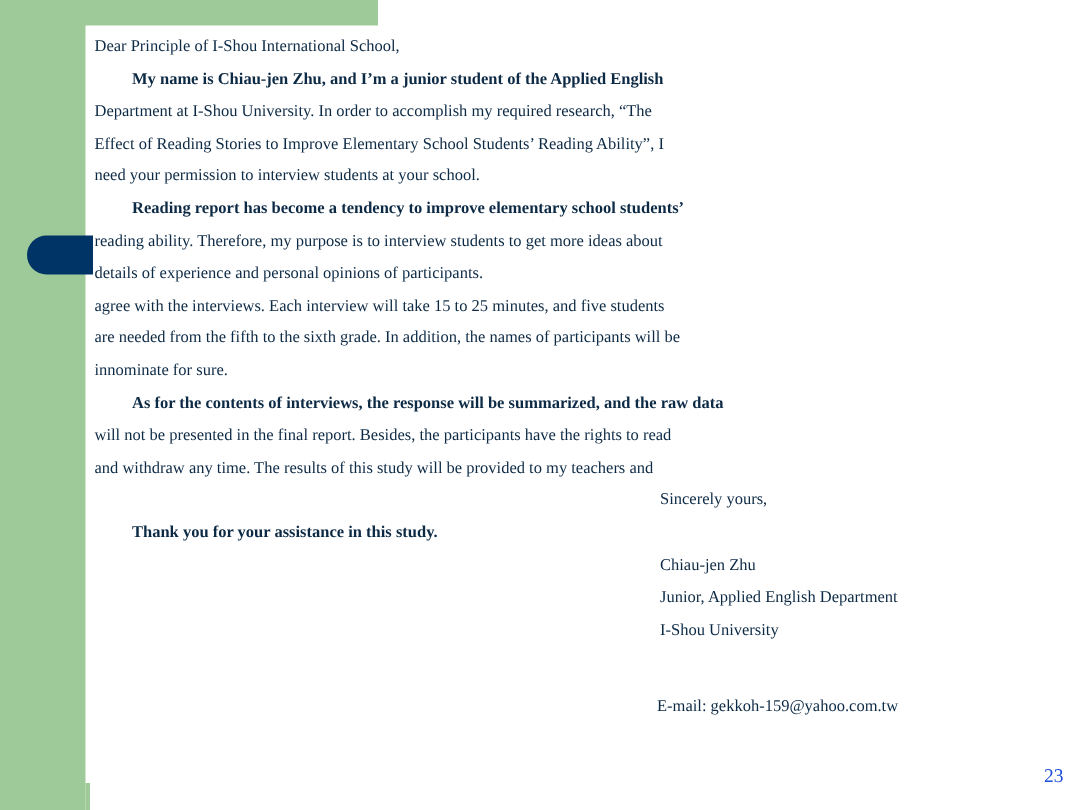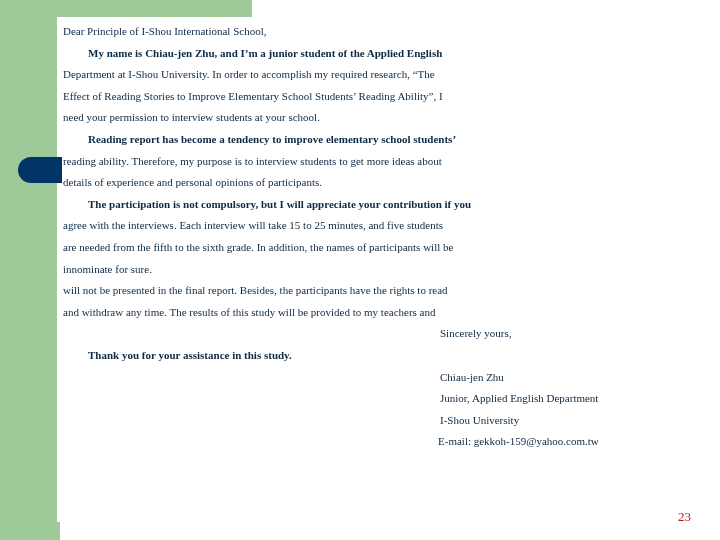--- a/index.html
+++ b/index.html
@@ -24,48 +24,48 @@
     position: absolute; left: 18px; top: 157px; width: 44px; height: 26px;
     background: #003366; border-radius: 13px 0 0 13px;
   }
   .content {
     position: absolute; left: 63px; top: 21px; width: 650px;
     color: #0d2a45; font-size: 11px; line-height: 21.6px;
   }
   .line { white-space: nowrap; display: block; }
   .indent { padding-left: 25px; font-weight: bold; }
   .sig { padding-left: 377px; }
-  .sig-email { padding-left: 375px; }
+  .sig-email { padding-left: 375px; margin-top: 30px; }
   .page-number {
-    position: absolute; left: 678px; top: 509px;
-    font-size: 13px; color: #b91c1c;
+    position: absolute; left: 696px; top: 509px;
+    font-size: 13px; color: #1d4ed8;
     font-family: "Liberation Serif", serif;
   }
 </style>
 </head>
 <body>
 
 <div class="green-top"></div>
 <div class="green-side"></div>
 <div class="green-tab"></div>
 <div class="navy-pill"></div>
 
 <div class="content">
   <span class="line">Dear Principle of I-Shou International School,</span>
   <span class="line indent">My name is Chiau-jen Zhu, and I’m a junior student of the Applied English</span>
   <span class="line">Department at I-Shou University. In order to accomplish my required research, “The</span>
   <span class="line">Effect of Reading Stories to Improve Elementary School Students’ Reading Ability”, I</span>
   <span class="line">need your permission to interview students at your school.</span>
   <span class="line indent">Reading report has become a tendency to improve elementary school students’</span>
   <span class="line">reading ability. Therefore, my purpose is to interview students to get more ideas about</span>
   <span class="line">details of experience and personal opinions of participants.</span>
-  <span class="line indent">The participation is not compulsory, but I will appreciate your contribution if you</span>
   <span class="line">agree with the interviews. Each interview will take 15 to 25 minutes, and five students</span>
   <span class="line">are needed from the fifth to the sixth grade. In addition, the names of participants will be</span>
   <span class="line">innominate for sure.</span>
+  <span class="line indent">As for the contents of interviews, the response will be summarized, and the raw data</span>
   <span class="line">will not be presented in the final report. Besides, the participants have the rights to read</span>
   <span class="line">and withdraw any time. The results of this study will be provided to my teachers and</span>
   <span class="line sig">Sincerely yours,</span>
   <span class="line indent">Thank you for your assistance in this study.</span>
   <span class="line sig">Chiau-jen Zhu</span>
   <span class="line sig">Junior, Applied English Department</span>
   <span class="line sig">I-Shou University</span>
   <span class="line sig-email">E-mail: gekkoh-159@yahoo.com.tw</span>
 </div>
 

